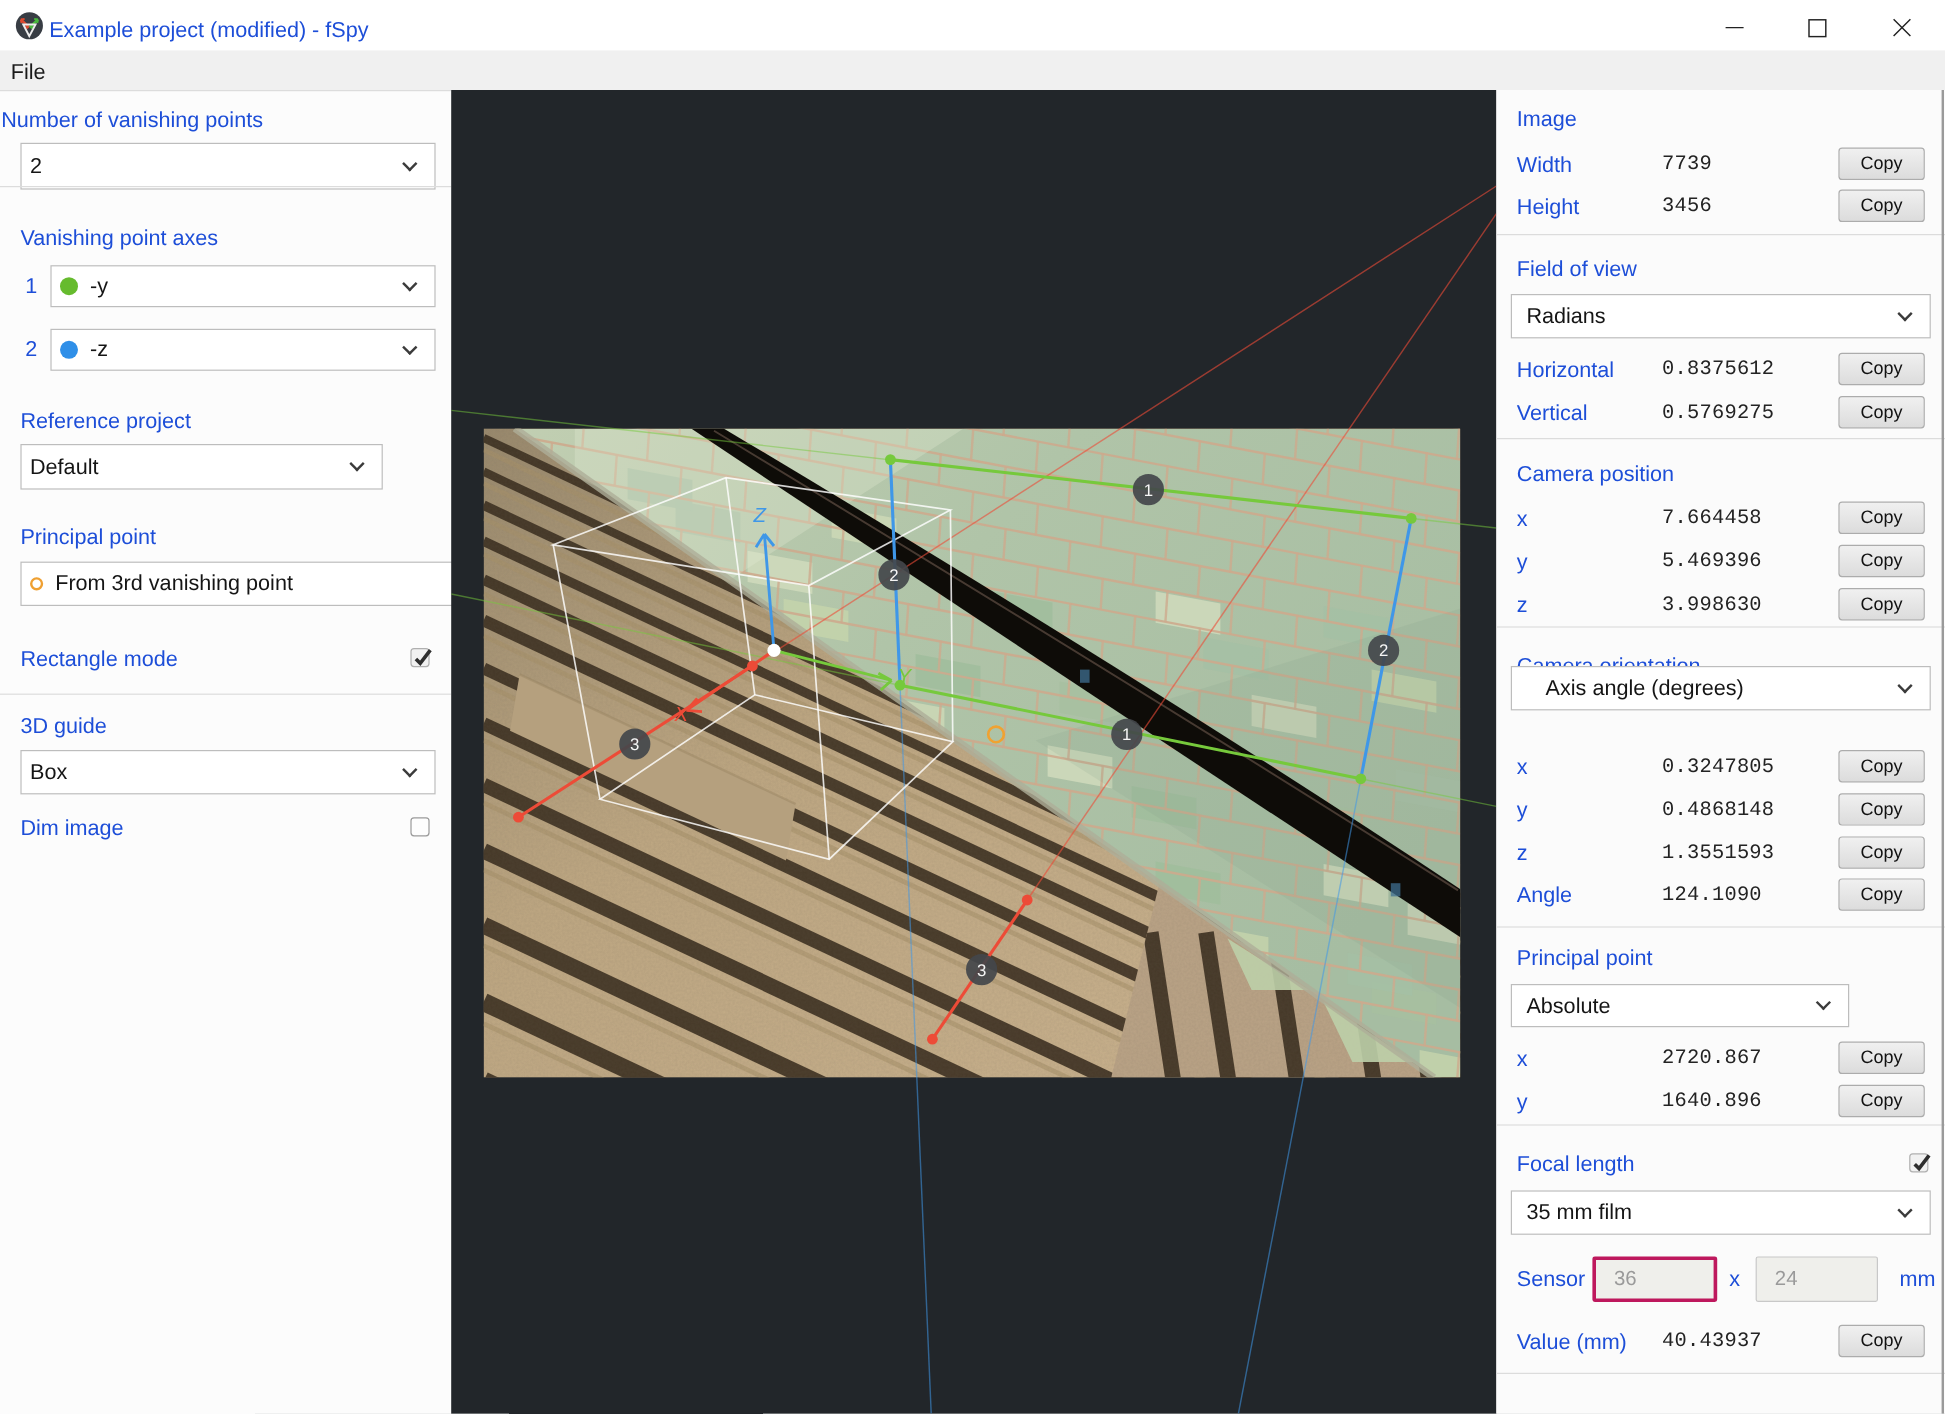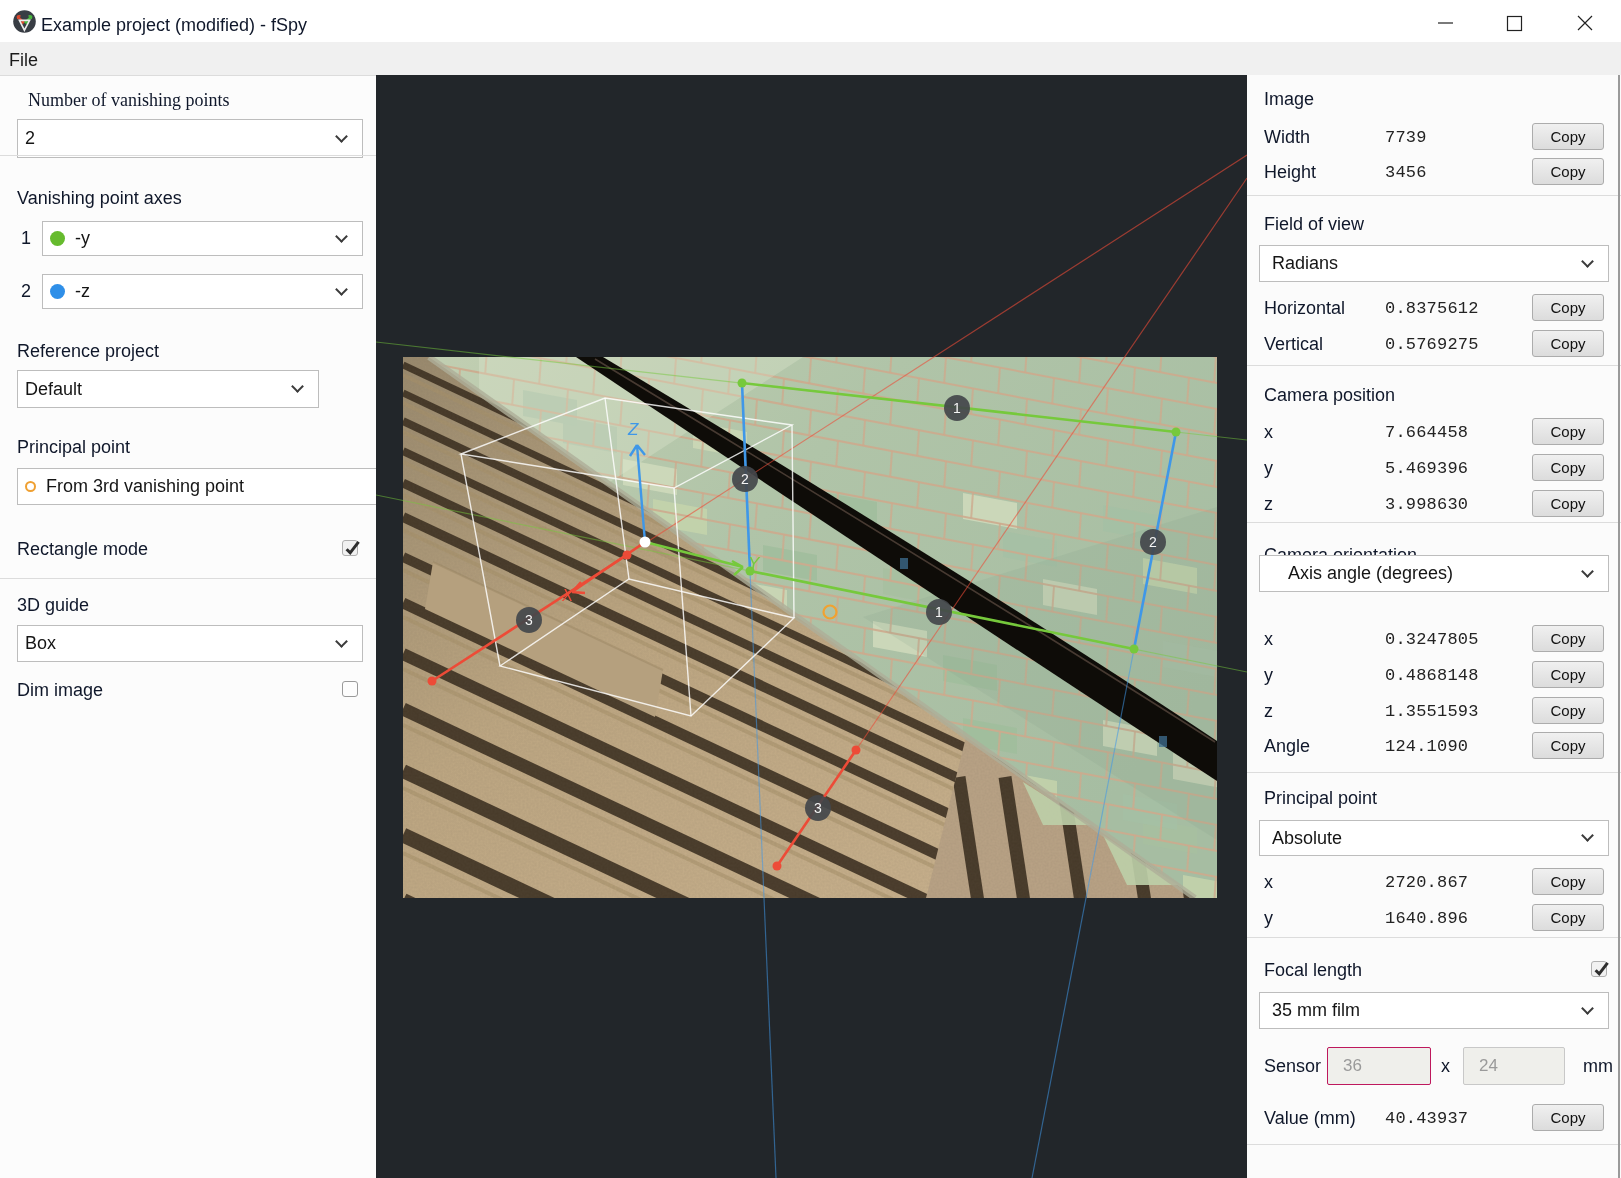--- a/index.html
+++ b/index.html
@@ -1,18 +1,18 @@
 <!DOCTYPE html>
 <html><head><meta charset="utf-8"><style>
 
 *{margin:0;padding:0;box-sizing:border-box}
 html,body{width:1621px;height:1178px;overflow:hidden;background:#fff;
  font-family:"Liberation Sans",sans-serif;}
 .abs{position:absolute}
-.lbl{position:absolute;font-size:18px;color:#0f172a;white-space:nowrap;line-height:1}
+.lbl{position:absolute;font-size:18px;color:#1d4ed8;white-space:nowrap;line-height:1}
 .sel{position:absolute;background:#fff;border:1px solid #bdbdbd;
  font-size:18px;color:#151515;display:flex;align-items:center;padding-left:7px;white-space:nowrap}
 .chev{position:absolute;right:16px;top:50%;width:9px;height:9px;margin-top:-7px;
  border-right:2px solid #3b3b3b;border-bottom:2px solid #3b3b3b;transform:rotate(45deg)}
 .copy{position:absolute;width:72px;height:27px;background:linear-gradient(#f0f0f0,#dcdcdc);border:1px solid #acacac;
  border-radius:3px;font-size:15px;color:#111;display:flex;align-items:center;justify-content:center}
 .mono{position:absolute;font-family:"Liberation Mono",monospace;font-size:17px;color:#232323;
  white-space:nowrap;line-height:1;letter-spacing:0.2px}
 .sep{position:absolute;height:1px;background:#dcdcdc}
 .cb{position:absolute;width:16px;height:16px;border:1px solid #9a9a9a;background:#fdfdfd;border-radius:3px}
@@ -34,21 +34,21 @@
 <div class="lbl" style="left:41px;top:16px;font-size:18px">Example project (modified) - fSpy</div>
 <svg class="abs" style="left:1420px;top:0" width="201" height="42" viewBox="0 0 201 42">
 <path d="M18 23 H33" stroke="#222" stroke-width="1.2"></path>
 <rect x="87.5" y="16.5" width="14" height="14" fill="none" stroke="#222" stroke-width="1.2"></rect>
 <path d="M158 16 L172 30 M172 16 L158 30" stroke="#222" stroke-width="1.2"></path>
 </svg>
 <div class="abs" style="left:0;top:42px;width:1621px;height:33px;background:#f0f0f0"></div>
 <div class="lbl" style="left:9px;top:51px;font-size:18px;color:#1a1a1a">File</div>
 <div class="abs" style="left:0;top:75px;width:376px;height:1103px;background:#fcfcfc"></div>
 <div class="sep" style="left:0;top:75px;width:376px"></div>
-<div class="lbl" style="left:28px;top:91px;font-family:Liberation Serif, serif;">Number of vanishing points</div>
+<div class="lbl" style="left:1px;top:91px;">Number of vanishing points</div>
 <div class="sel" style="left:17px;top:119px;width:346px;height:39px">2<span class="chev"></span></div>
 <div class="sep" style="left:0;top:155px;width:376px"></div>
 <div class="lbl" style="left:17px;top:189px;">Vanishing point axes</div>
 <div class="lbl" style="left:21px;top:229px;">1</div>
 <div class="sel" style="left:42px;top:221px;width:321px;height:35px"><span class="dot" style="background:#66bb2e"></span>-y<span class="chev"></span></div>
 <div class="lbl" style="left:21px;top:282px;">2</div>
 <div class="sel" style="left:42px;top:274px;width:321px;height:35px"><span class="dot" style="background:#2f8fe8"></span>-z<span class="chev"></span></div>
 <div class="lbl" style="left:17px;top:342px;">Reference project</div>
 <div class="sel" style="left:17px;top:370px;width:302px;height:38px">Default<span class="chev"></span></div>
 <div class="lbl" style="left:17px;top:438px;">Principal point</div>
@@ -731,36 +731,36 @@
 <div class="mono" style="left:1385px;top:667px">0.4868148</div>
 <div class="copy" style="left:1532px;top:661px">Copy</div>
 <div class="lbl" style="left:1264px;top:702px">z</div>
 <div class="mono" style="left:1385px;top:703px">1.3551593</div>
 <div class="copy" style="left:1532px;top:697px">Copy</div>
 <div class="lbl" style="left:1264px;top:737px">Angle</div>
 <div class="mono" style="left:1385px;top:738px">124.1090</div>
 <div class="copy" style="left:1532px;top:732px">Copy</div>
 <div class="sep" style="left:1247px;top:772px;width:374px"></div>
 <div class="lbl" style="left:1264px;top:789px">Principal point</div>
-<div class="sel" style="left:1259px;top:820px;width:350px;height:36px;padding-left:12px">Absolute<span class="chev"></span></div>
+<div class="sel" style="left:1259px;top:820px;width:282px;height:36px;padding-left:12px">Absolute<span class="chev"></span></div>
 <div class="lbl" style="left:1264px;top:873px">x</div>
 <div class="mono" style="left:1385px;top:874px">2720.867</div>
 <div class="copy" style="left:1532px;top:868px">Copy</div>
 <div class="lbl" style="left:1264px;top:909px">y</div>
 <div class="mono" style="left:1385px;top:910px">1640.896</div>
 <div class="copy" style="left:1532px;top:904px">Copy</div>
 <div class="sep" style="left:1247px;top:937px;width:374px"></div>
 <div class="lbl" style="left:1264px;top:961px">Focal length</div>
 <div class="cbc" style="left:1591px;top:961px">
     <svg width="18" height="18" style="position:absolute;left:1px;top:-2px" viewBox="0 0 18 18">
       <path d="M2.6 10.2 L6.2 13.8 L14.6 2.8" stroke="#2e2e2e" stroke-width="3" fill="none"></path>
     </svg>
   </div>
 <div class="sel" style="left:1259px;top:992px;width:350px;height:37px;padding-left:12px">35 mm film<span class="chev"></span></div>
 <div class="lbl" style="left:1264px;top:1057px">Sensor</div>
-<div class="abs" style="left:1327px;top:1047px;width:104px;height:38px;background:#efefeb;border:1px solid #be185d;border-radius:2px;font-size:17px;color:#9a9a9a;display:flex;align-items:center;padding-left:15px">36</div>
+<div class="abs" style="left:1327px;top:1047px;width:104px;height:38px;background:#efefeb;border:3px solid #be185d;border-radius:2px;font-size:17px;color:#9a9a9a;display:flex;align-items:center;padding-left:15px">36</div>
 <div class="lbl" style="left:1441px;top:1057px">x</div>
 <div class="abs" style="left:1463px;top:1047px;width:102px;height:38px;background:#efefeb;border:1px solid #c8c8c8;border-radius:2px;font-size:17px;color:#9a9a9a;display:flex;align-items:center;padding-left:15px">24</div>
 <div class="lbl" style="left:1583px;top:1057px">mm</div>
 <div class="lbl" style="left:1264px;top:1109px">Value (mm)</div>
 <div class="mono" style="left:1385px;top:1110px">40.43937</div>
 <div class="copy" style="left:1532px;top:1104px">Copy</div>
 <div class="sep" style="left:1247px;top:1144px;width:374px"></div>
 <div class="abs" style="left:1618px;top:75px;width:2px;height:1103px;background:#9a9a9a"></div>
 </body></html>

